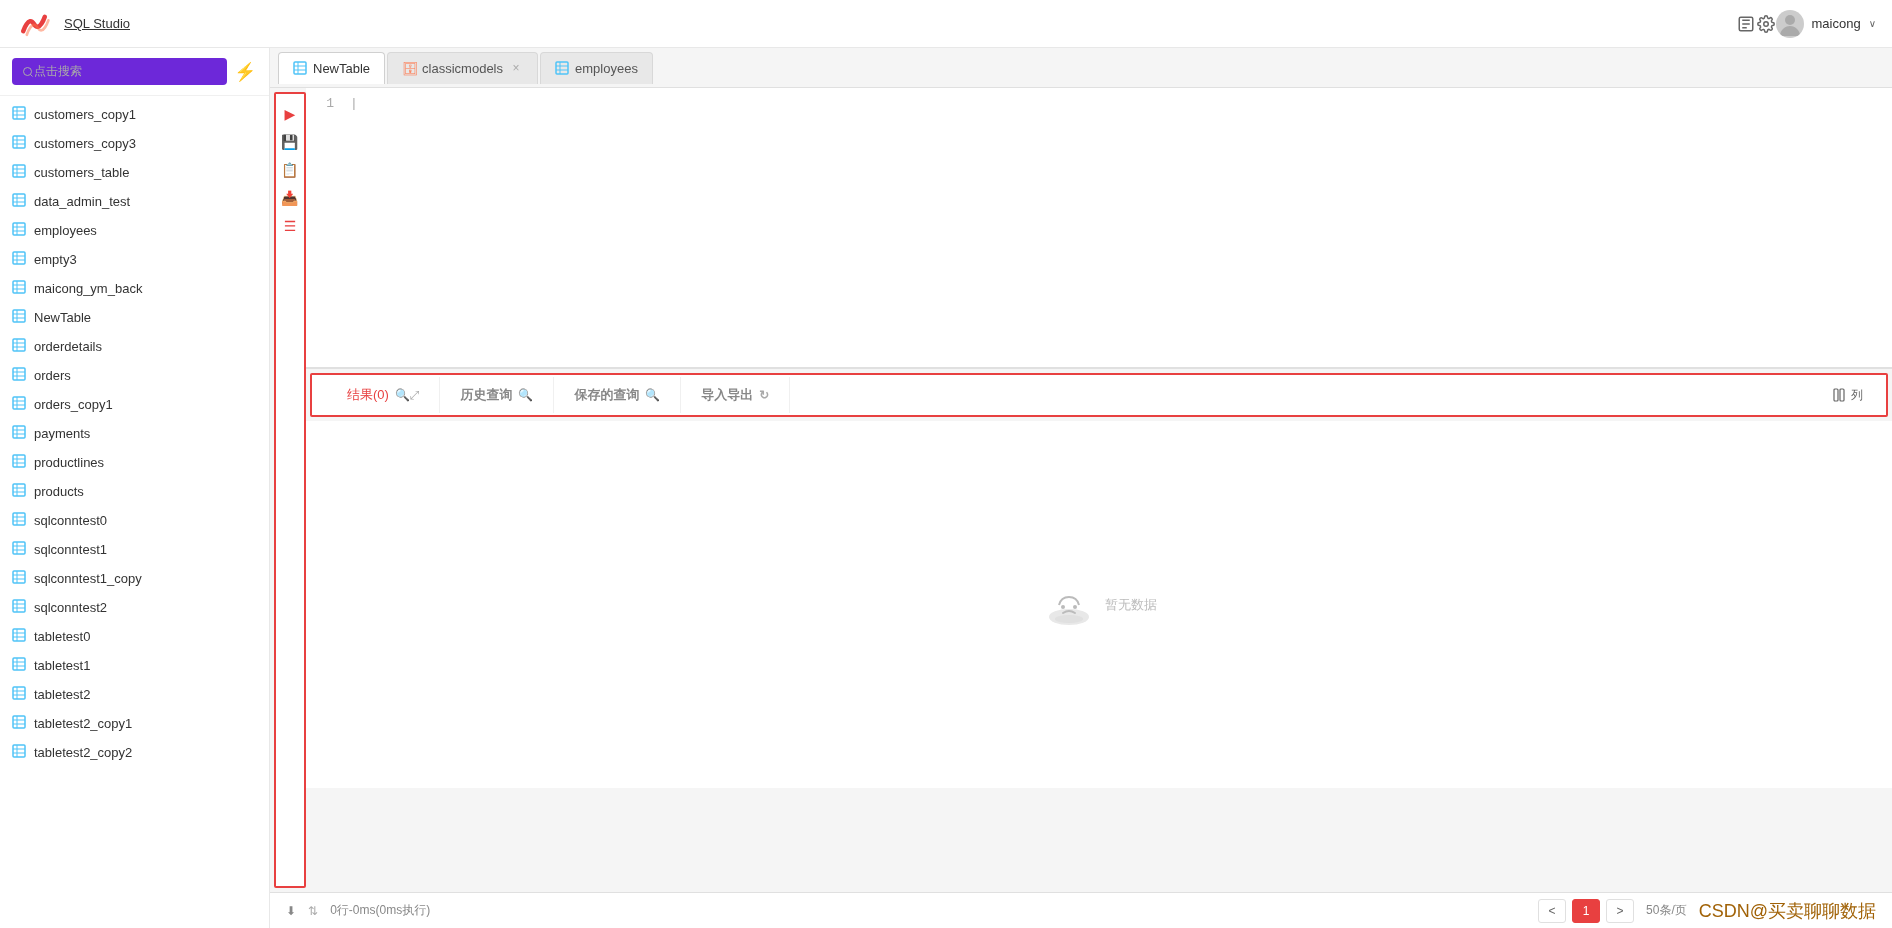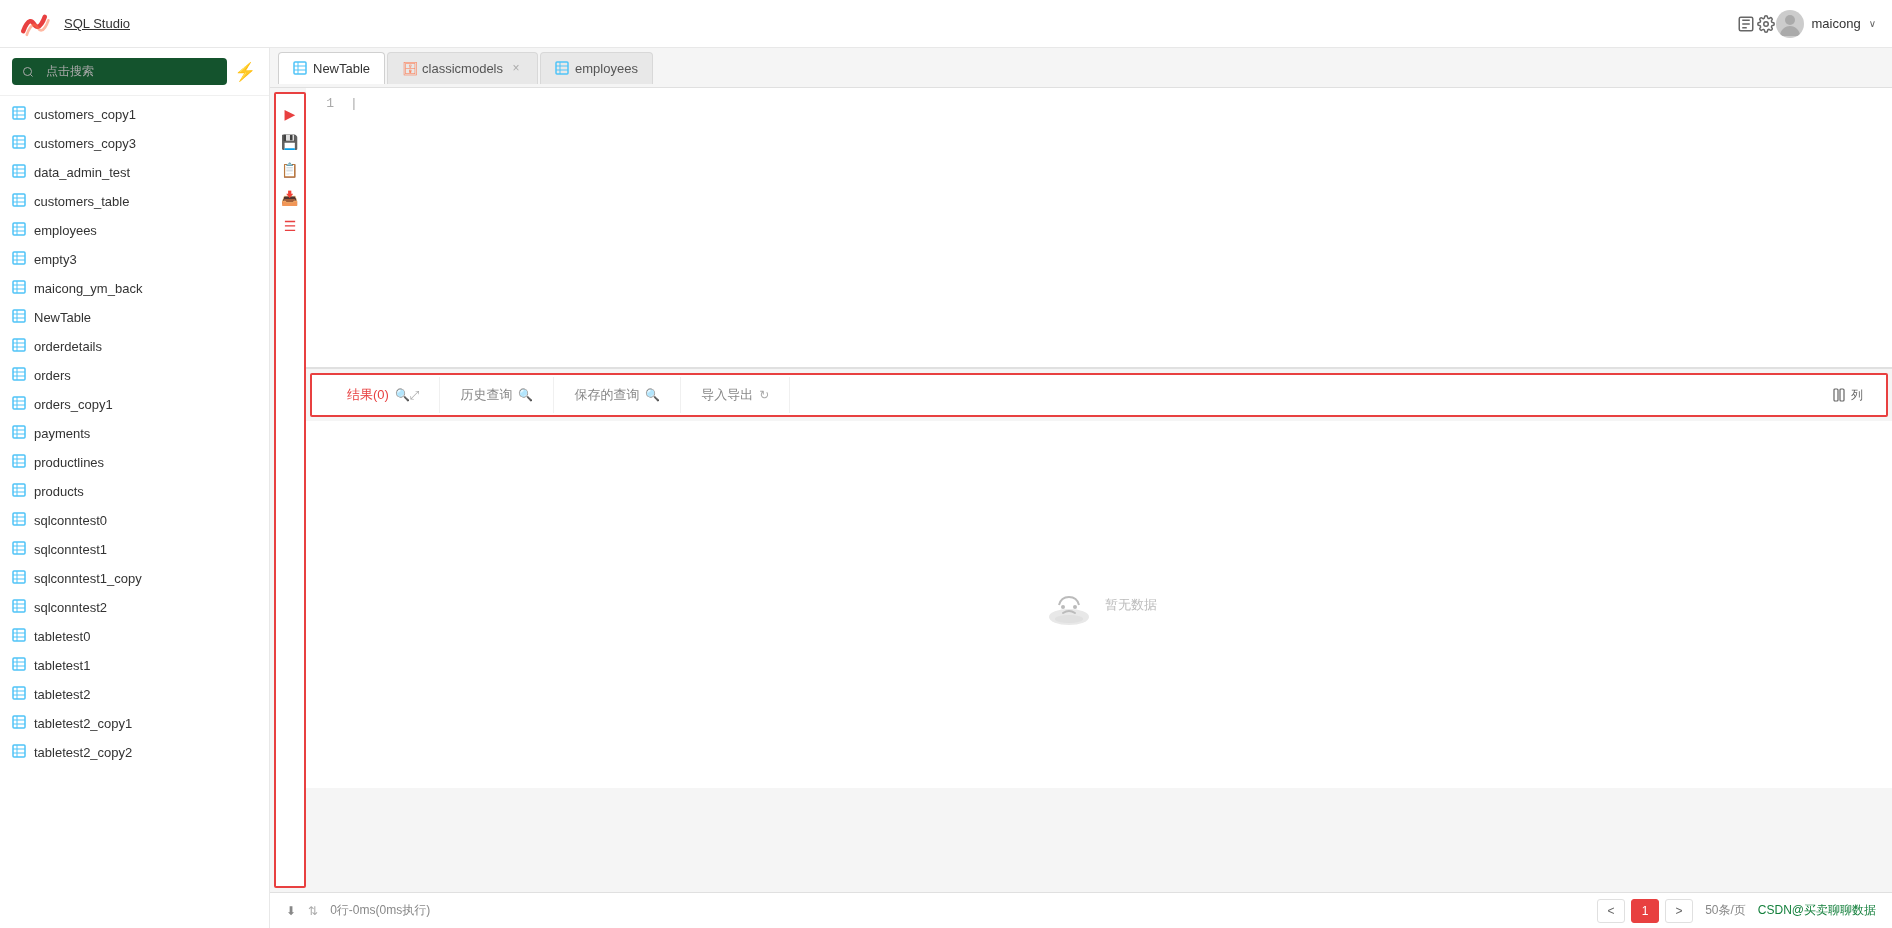--- a/index.html
+++ b/index.html
@@ -25,22 +25,22 @@
     
     .sidebar {
       width: 270px; background: #fff; border-right: 1px solid #e8e8e8;
       display: flex; flex-direction: column; overflow: hidden;
     }
     .sidebar-search {
       display: flex; align-items: center; padding: 10px 12px; gap: 8px;
       border-bottom: 1px solid #f0f0f0;
     }
     .search-box {
-      flex: 1; display: flex; align-items: center; gap: 12px;
-      background: #14532d; border-radius: 4px; padding: 5px 10px;
+      flex: 1; display: flex; align-items: center; gap: 0;
+      background: #6d28d9; border-radius: 4px; padding: 5px 10px;
       font-size: 12px; color: #aaa; cursor: text;
     }
     .sidebar-bolt { color: #4fc3f7; font-size: 18px; cursor: pointer; }
     .sidebar-list { flex: 1; overflow-y: auto; padding: 4px 0; }
     .sidebar-item {
       display: flex; align-items: center; padding: 6px 12px; cursor: pointer;
       gap: 8px; color: #333; font-size: 13px;
     }
     .table-icon { color: #4fc3f7; font-size: 12px; flex-shrink: 0; }
     .sidebar-item-label { flex: 1; overflow: hidden; text-overflow: ellipsis; white-space: nowrap; }
@@ -96,21 +96,21 @@
     .results-tabs {
       display: flex; align-items: center; padding: 0 15px; height: 44px;
       background: #fff; gap: 0;
       border: 2px solid #e84040; border-radius: 2px; margin: 4px;
     }
     .result-tab {
       display: flex; align-items: center; gap: 6px; padding: 0 20px; height: 36px;
       cursor: pointer; color: #e84040; font-size: 13px; font-weight: 500;
       border-right: 1px solid #f0f0f0;
     }
-    .result-tab.inactive { color: #888; font-weight: normal; }
+    .result-tab.inactive { color: #888; font-weight: bold; }
     .result-tab-icon { font-size: 12px; color: #aaa; }
     .results-tabs-spacer { flex: 1; }
     .col-btn {
       display: flex; align-items: center; gap: 4px; cursor: pointer;
       color: #666; font-size: 12px; padding: 4px 8px; border-radius: 3px;
     }
 
     
     .empty-state {
       flex: 1; display: flex; flex-direction: row; align-items: center; justify-content: center;
@@ -125,21 +125,21 @@
     }
     .bottom-bar-spacer { flex: 1; }
     .pagination { display: flex; align-items: center; gap: 6px; }
     .page-btn {
       width: 28px; height: 24px; display: flex; align-items: center; justify-content: center;
       border: 1px solid #e0e0e0; border-radius: 3px; cursor: pointer; font-size: 12px; color: #666;
       background: #fff;
     }
     .page-btn.active { background: #e84040; color: #fff; border-color: #e84040; }
     .page-size { font-size: 12px; color: #888; }
-    .csdn-link { color: #15803d; font-size: 12px; cursor: pointer; }
+    .csdn-link { color: #a16207; font-size: 18px; cursor: pointer; }
 
     
     .sidebar-list::-webkit-scrollbar { width: 4px; }
     .sidebar-list::-webkit-scrollbar-track { background: transparent; }
     .sidebar-list::-webkit-scrollbar-thumb { background: #ddd; border-radius: 2px; }
 
     
     .logo-svg { width: 36px; height: 36px; }
   </style>
 </head>
@@ -219,33 +219,33 @@
   </div>
         <div class="sidebar-item">
     <span class="table-icon">
       <svg width="14" height="14" viewBox="0 0 14 14" fill="none">
         <rect x="1" y="1" width="12" height="12" rx="1" stroke="#4fc3f7" stroke-width="1.5"></rect>
         <line x1="1" y1="5" x2="13" y2="5" stroke="#4fc3f7" stroke-width="1"></line>
         <line x1="1" y1="9" x2="13" y2="9" stroke="#4fc3f7" stroke-width="1"></line>
         <line x1="5" y1="1" x2="5" y2="13" stroke="#4fc3f7" stroke-width="1"></line>
       </svg>
     </span>
+    <span class="sidebar-item-label">customers_table</span>
+    <span class="sidebar-item-more">···</span>
+  </div>
+        <div class="sidebar-item">
+    <span class="table-icon">
+      <svg width="14" height="14" viewBox="0 0 14 14" fill="none">
+        <rect x="1" y="1" width="12" height="12" rx="1" stroke="#4fc3f7" stroke-width="1.5"></rect>
+        <line x1="1" y1="5" x2="13" y2="5" stroke="#4fc3f7" stroke-width="1"></line>
+        <line x1="1" y1="9" x2="13" y2="9" stroke="#4fc3f7" stroke-width="1"></line>
+        <line x1="5" y1="1" x2="5" y2="13" stroke="#4fc3f7" stroke-width="1"></line>
+      </svg>
+    </span>
     <span class="sidebar-item-label">data_admin_test</span>
-    <span class="sidebar-item-more">···</span>
-  </div>
-        <div class="sidebar-item">
-    <span class="table-icon">
-      <svg width="14" height="14" viewBox="0 0 14 14" fill="none">
-        <rect x="1" y="1" width="12" height="12" rx="1" stroke="#4fc3f7" stroke-width="1.5"></rect>
-        <line x1="1" y1="5" x2="13" y2="5" stroke="#4fc3f7" stroke-width="1"></line>
-        <line x1="1" y1="9" x2="13" y2="9" stroke="#4fc3f7" stroke-width="1"></line>
-        <line x1="5" y1="1" x2="5" y2="13" stroke="#4fc3f7" stroke-width="1"></line>
-      </svg>
-    </span>
-    <span class="sidebar-item-label">customers_table</span>
     <span class="sidebar-item-more">···</span>
   </div>
         <div class="sidebar-item">
     <span class="table-icon">
       <svg width="14" height="14" viewBox="0 0 14 14" fill="none">
         <rect x="1" y="1" width="12" height="12" rx="1" stroke="#4fc3f7" stroke-width="1.5"></rect>
         <line x1="1" y1="5" x2="13" y2="5" stroke="#4fc3f7" stroke-width="1"></line>
         <line x1="1" y1="9" x2="13" y2="9" stroke="#4fc3f7" stroke-width="1"></line>
         <line x1="5" y1="1" x2="5" y2="13" stroke="#4fc3f7" stroke-width="1"></line>
       </svg>

